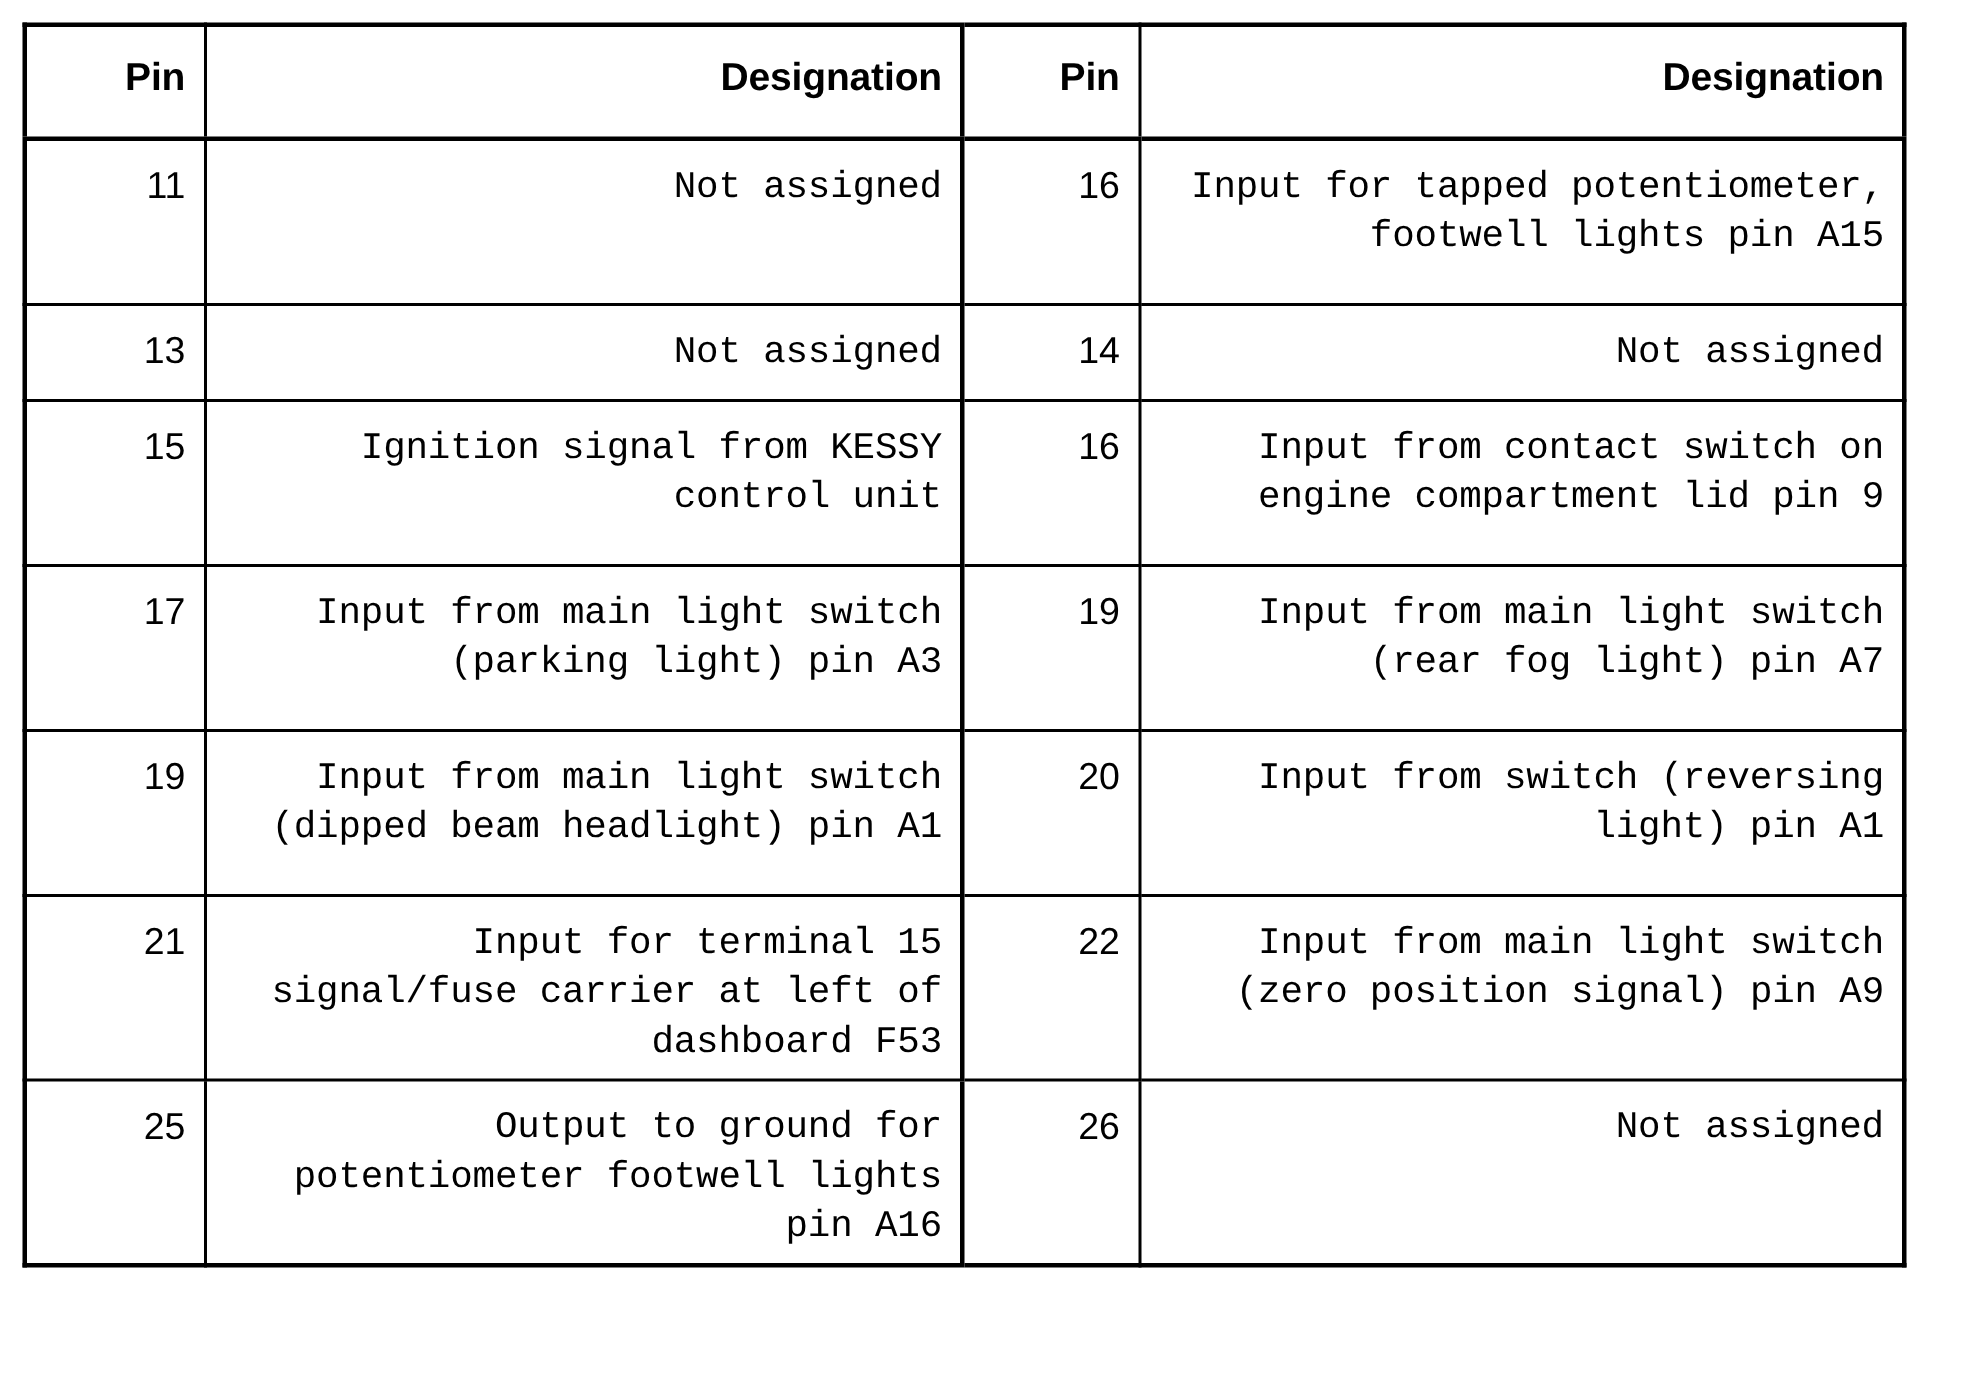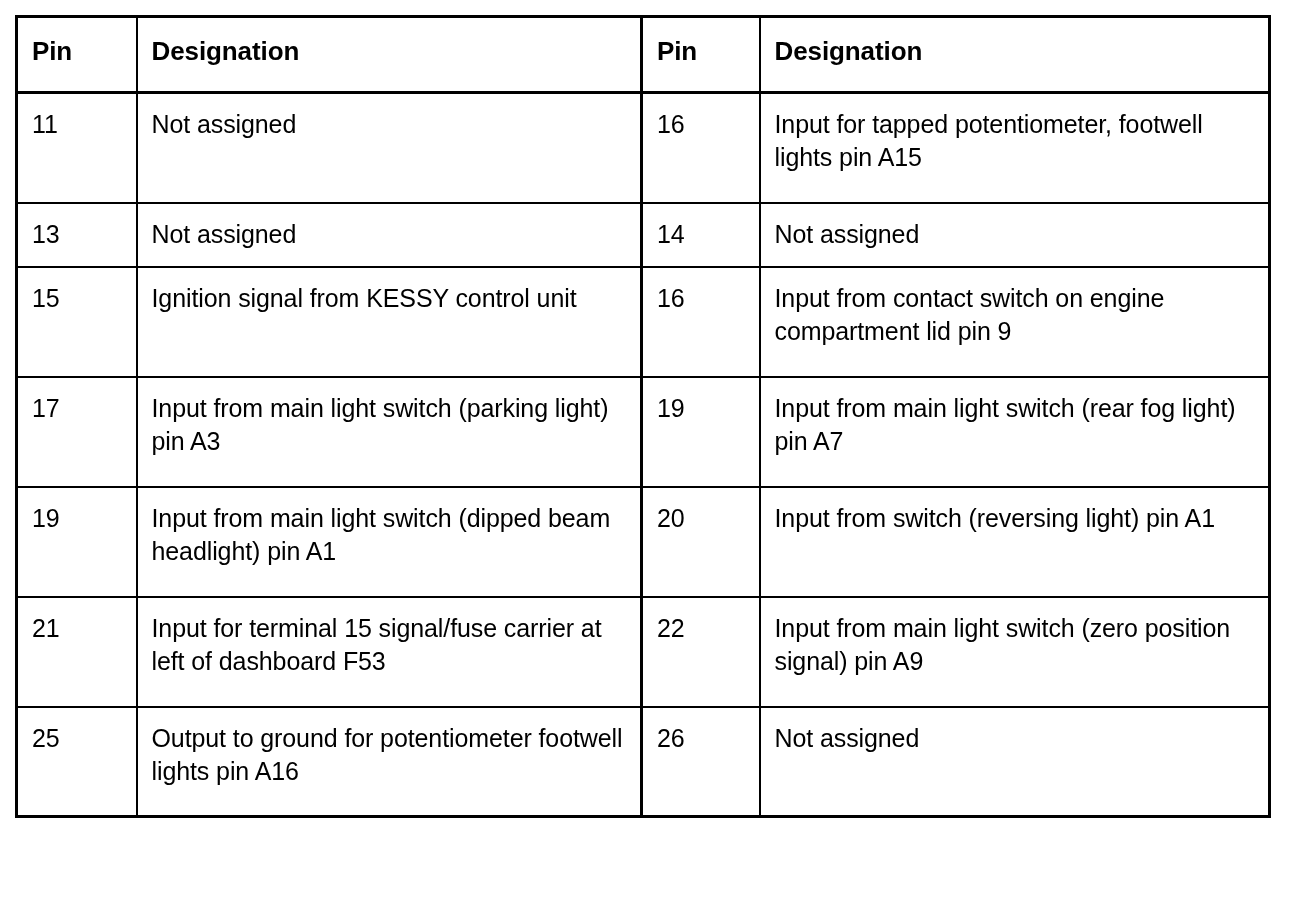--- a/index.html
+++ b/index.html
@@ -41,21 +41,21 @@
   #pin-table col.c-desg-right { width: 510px; }
 
   #pin-table th,
   #pin-table td {
     border: 2px solid #000000;
     vertical-align: top;
     padding: 14px 12px 8px 14px;
     font-size: 25px;
     line-height: 1.32;
     letter-spacing: -0.1px;
-    text-align: left;
+    text-align: right;
     background: #ffffff;
   }
 
   
   #pin-table th.half-start,
   #pin-table td.half-start {
     border-left: 3px solid #000000;
   }
 
   #pin-table thead th {
@@ -63,21 +63,21 @@
     font-size: 26px;
     padding-top: 16px;
     border-bottom: 3px solid #000000;
   }
 
   #pin-table thead tr { height: 76px; }
 
   #pin-table tbody tr { height: 64px; }
   #pin-table tbody tr.tall { height: 110px; }
 
-  .cell-text { display: block; white-space: pre-line; }
+  .cell-text { display: block; white-space: pre-line; font-family: Liberation Mono, monospace; }
   .pin-text  { display: block; }
 </style>
 </head>
 <body>
 
 <div id="page">
 
   <table id="pin-table">
     <colgroup>
       <col class="c-pin-left">

